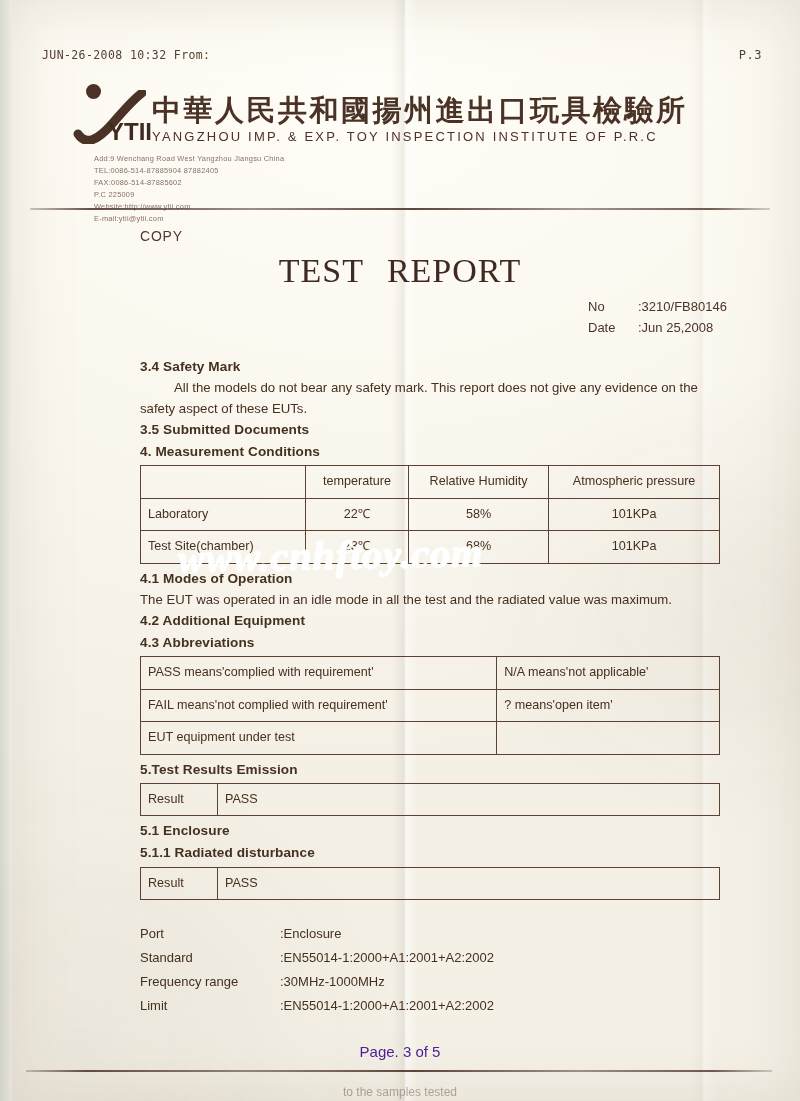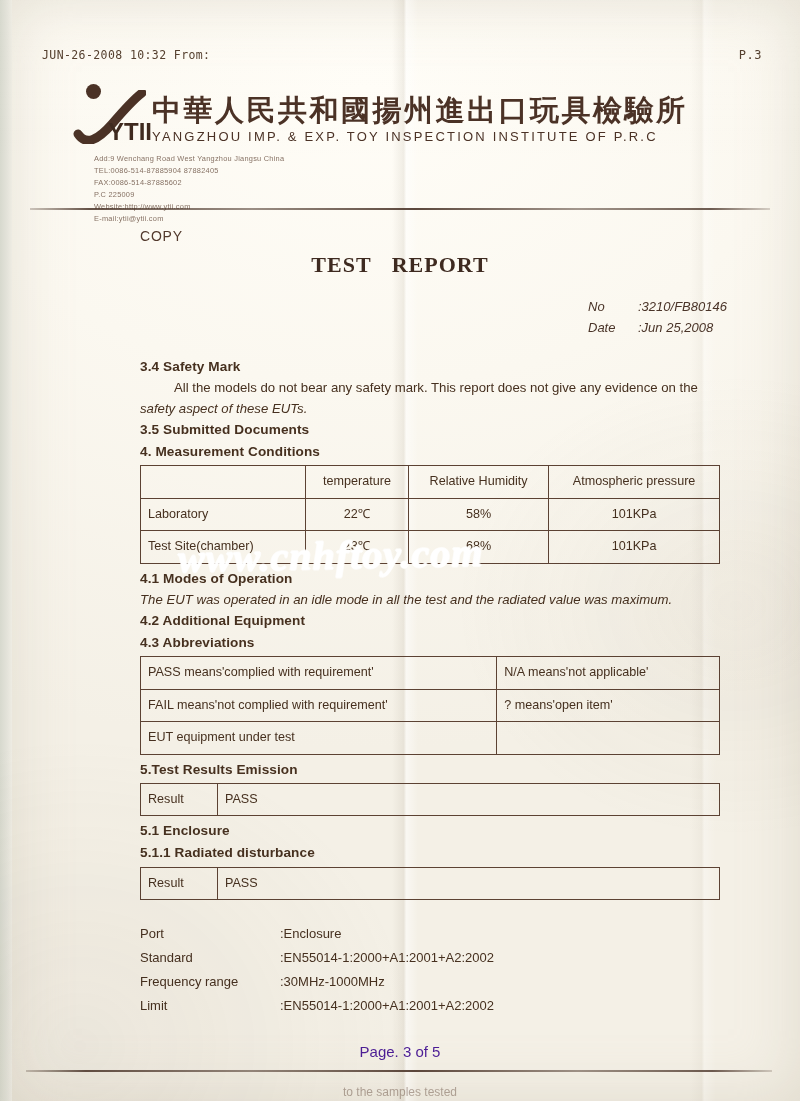--- a/index.html
+++ b/index.html
@@ -172,56 +172,56 @@
     color: #52392c;
   }
 
   
   #doc-title {
     position: absolute;
     left: 0; right: 0;
     top: 252px;
     text-align: center;
     font-family: "Liberation Serif", serif;
-    font-weight: bold;
-    font-size: 22px;
+    font-weight: normal;
+    font-size: 34px;
     letter-spacing: 1px;
     color: #3e2a20;
     word-spacing: 14px;
   }
   #meta-block {
     position: absolute;
     left: 588px;
     top: 296px;
     font-size: 13px;
     color: #4a3428;
     line-height: 1.65;
   }
-  .meta-row { display: flex; font-style: italic; }
+  .meta-row { display: flex; }
   .meta-key { width: 50px; }
   .meta-val { white-space: nowrap; }
 
   
   #body {
     position: absolute;
     left: 140px;
     top: 356px;
     width: 580px;
     font-size: 13.2px;
     color: #46301f;
     line-height: 1.55;
   }
   .h-sec {
     font-weight: bold;
     font-size: 13.6px;
     margin: 0 0 1px 0;
     letter-spacing: .1px;
   }
   .p-indent { text-indent: 34px; margin: 0; }
-  .p-flat   { margin: 0; font-style: italic; }
+  .p-flat   { margin: 0; }
   .gap-s { height: 4px; }
 
   
   table.doc {
     border-collapse: collapse;
     width: 100%;
     font-size: 12.6px;
     color: #46301f;
   }
   table.doc td, table.doc th {

